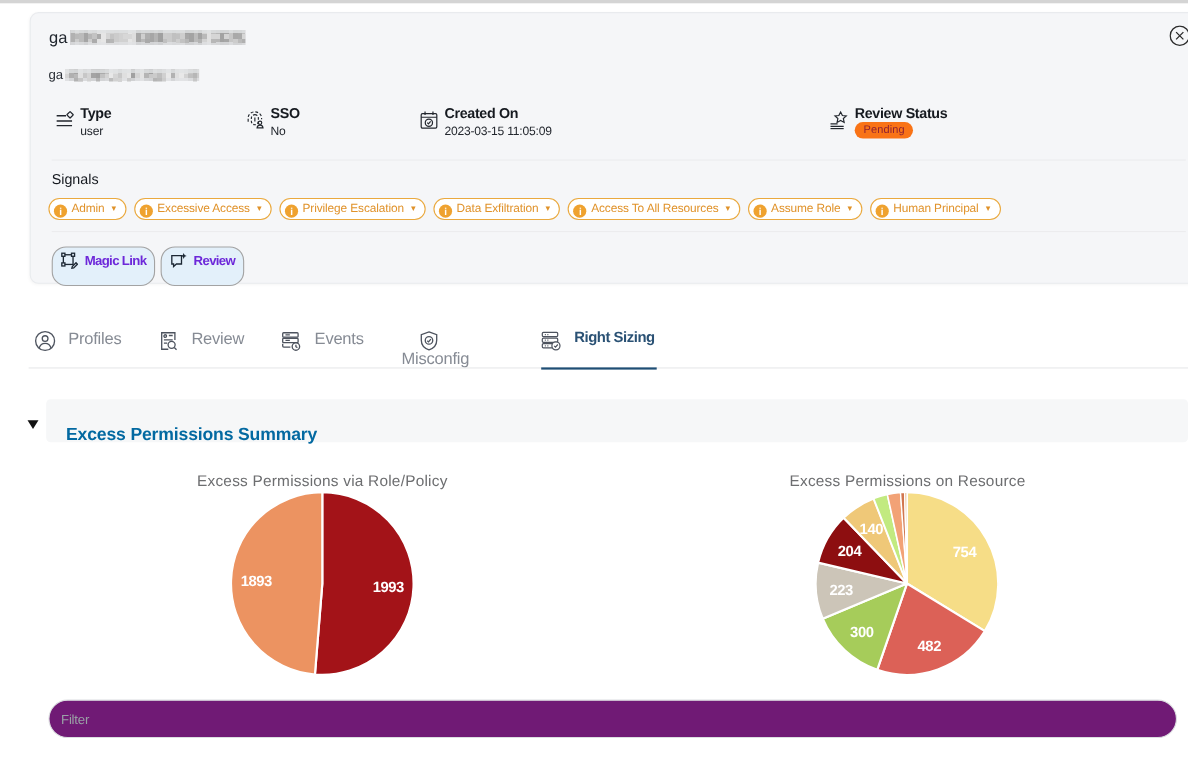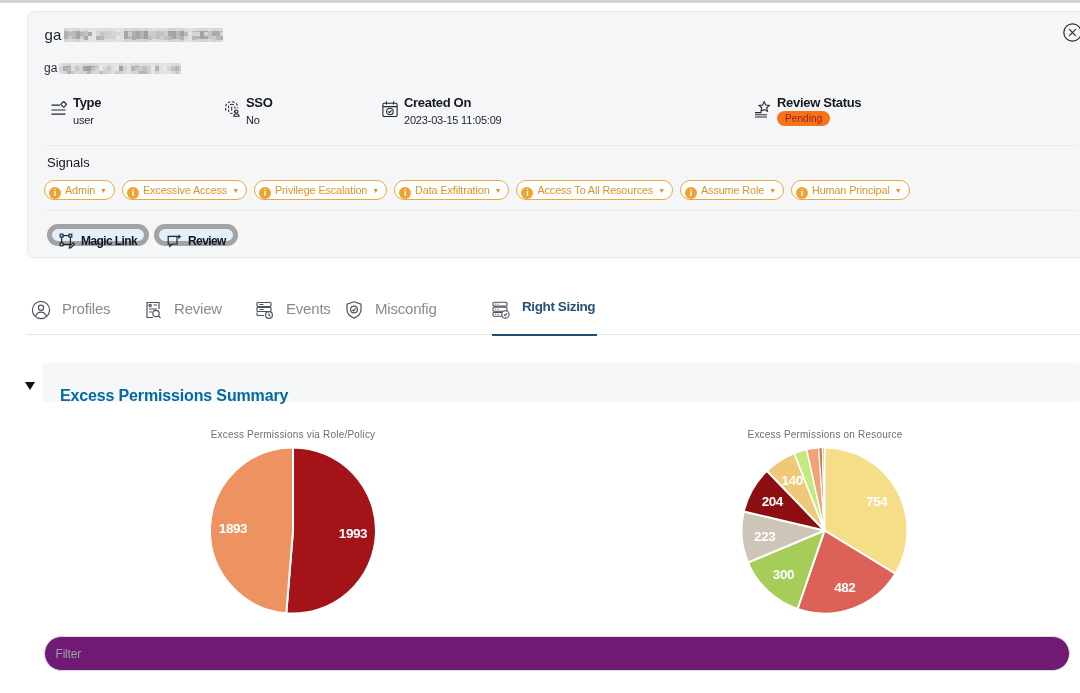--- a/index.html
+++ b/index.html
@@ -22,37 +22,37 @@
 .divider1 { position:absolute; left:19px; top:133px; right:18px; height:1px; background:#ececee; }
 .sig-label { position:absolute; left:19px; top:143px; font-size:13px; color:#15191f; }
 .pillrow { position:absolute; left:16px; top:168px; white-space:nowrap; }
 .pill { display:inline-block; height:20px; line-height:18px; border:1px solid #eaa93e; border-radius:10px;
   background:#fff; color:#e0922a; font-size:10.8px; letter-spacing:-0.1px; padding:0 7px 0 4px; margin-right:7px; }
 .pill .i { display:inline-block; width:12px; height:12px; background:#efa22f; color:#fff; border-radius:50%;
   text-align:center; font-size:9px; line-height:12px; font-weight:700; vertical-align:-2px; margin-right:4px; font-style:normal; }
 .pill .car { display:inline-block; margin-left:5px; font-size:7px; vertical-align:1px; }
 .divider2 { position:absolute; left:19px; top:198px; right:18px; height:1px; background:#ececee; }
 .btnrow { position:absolute; left:19px; top:212px; }
-.btn { display:inline-block; height:22px; line-height:25px; background:#e3f0fa; border:5px solid #a3a3a3;
-  border-radius:13px; color:#0f172a; font-size:12px; font-weight:700; letter-spacing:-0.6px; padding:0 7px; margin-right:5px; }
+.btn { display:inline-block; height:36px; line-height:25px; background:#e3f0fa; border:1px solid #a3a3a3;
+  border-radius:13px; color:#6d28d9; font-size:12px; font-weight:700; letter-spacing:-0.6px; padding:0 7px; margin-right:5px; }
 .btn svg { vertical-align:-4px; margin-right:6px; }
 .tab { position:absolute; top:300px; display:flex; align-items:center; height:20px;
   color:#868b94; font-size:15px; letter-spacing:-0.2px; white-space:nowrap; }
 .tab svg { margin-right:11px; color:#4d535e; flex:none; }
 .tab .tl { transform:translateY(-2px); display:inline-block; }
 .tab.active .tl { transform:translateY(-4px); }
 .tab.active { color:#2a5174; font-weight:700; font-size:13.5px; letter-spacing:-0.4px; }
 .tab.active svg { color:#4d535e; }
 .tabline { position:absolute; left:26px; top:334px; width:1054px; height:1px; background:#e7e8ea; }
 .tabunder { position:absolute; left:492px; top:334px; width:105px; height:2px; background:#1f4e75; }
 .sumbar { position:absolute; left:42px; top:363px; width:1038px; height:39px; background:#f6f7f8; border-radius:4px; }
 .sumtri { position:absolute; left:25px; top:382px; width:0; height:0;
   border-left:5px solid transparent; border-right:5px solid transparent; border-top:8px solid #111; }
 .sumtext { position:absolute; left:60px; top:387px; font-size:16px; font-weight:700; letter-spacing:-0.15px; color:#0369a1; }
-.ctitle { position:absolute; top:429px; font-size:10px; color:#6d6e70; letter-spacing:0.2px; white-space:nowrap; text-align:center; width:300px; }
+.ctitle { position:absolute; top:429px; font-size:14px; color:#6d6e70; letter-spacing:0.2px; white-space:nowrap; text-align:center; width:300px; }
 .pielab { font:700 13.5px "Liberation Sans", sans-serif; fill:#fff; letter-spacing:-0.4px; }
 .filter { position:absolute; left:44px; top:636px; width:1026px; height:35px; border:1px solid #dcdee1;
   border-radius:17.5px; background:#701a75; }
 .filter span { position:absolute; left:10.5px; top:10px; font-size:12px; letter-spacing:-0.2px; color:#9aa0a6; }
 </style>
 </head>
 <body>
 <div class="topstrip"></div>
 
 <div class="card">
@@ -291,21 +291,21 @@
     <svg width="20" height="20" viewBox="0 0 20 20" fill="none" stroke="currentColor" stroke-width="1.2">
       <rect x="2" y="2.5" width="14" height="4" rx="0.8"></rect>
       <rect x="2" y="7.5" width="14" height="4" rx="0.8"></rect>
       <path d="M2 12.5v2a1 1 0 0 0 1 1h6"></path>
       <path d="M4.5 4.5h4M4.5 9.5h4"></path>
       <circle cx="14" cy="15" r="3.4" fill="#fff"></circle>
       <path d="M14 13.3v1.9l1.4 0.8"></path>
     </svg>
     <span class="tl">Events</span>
   </div>
-<div class="tab" style="left:344px;">
+<div class="tab" style="left:365px;flex-direction:column;">
     <svg width="20" height="20" viewBox="0 0 20 20" fill="none" stroke="currentColor" stroke-width="1.2">
       <path d="M10 1.8l7 2.4v5.1c0 4.3-3 7.4-7 8.8-4-1.4-7-4.5-7-8.8V4.2z"></path>
       <circle cx="10" cy="9.5" r="3.4"></circle>
       <path d="M8.4 9.7l1.2 1.1 2.1-2.5"></path>
     </svg>
     <span class="tl">Misconfig</span>
   </div>
 <div class="tab active" style="left:491px;">
     <svg width="20" height="20" viewBox="0 0 20 20" fill="none" stroke="currentColor" stroke-width="1.1">
       <rect x="2" y="2.2" width="14" height="3.9" rx="1"></rect>

